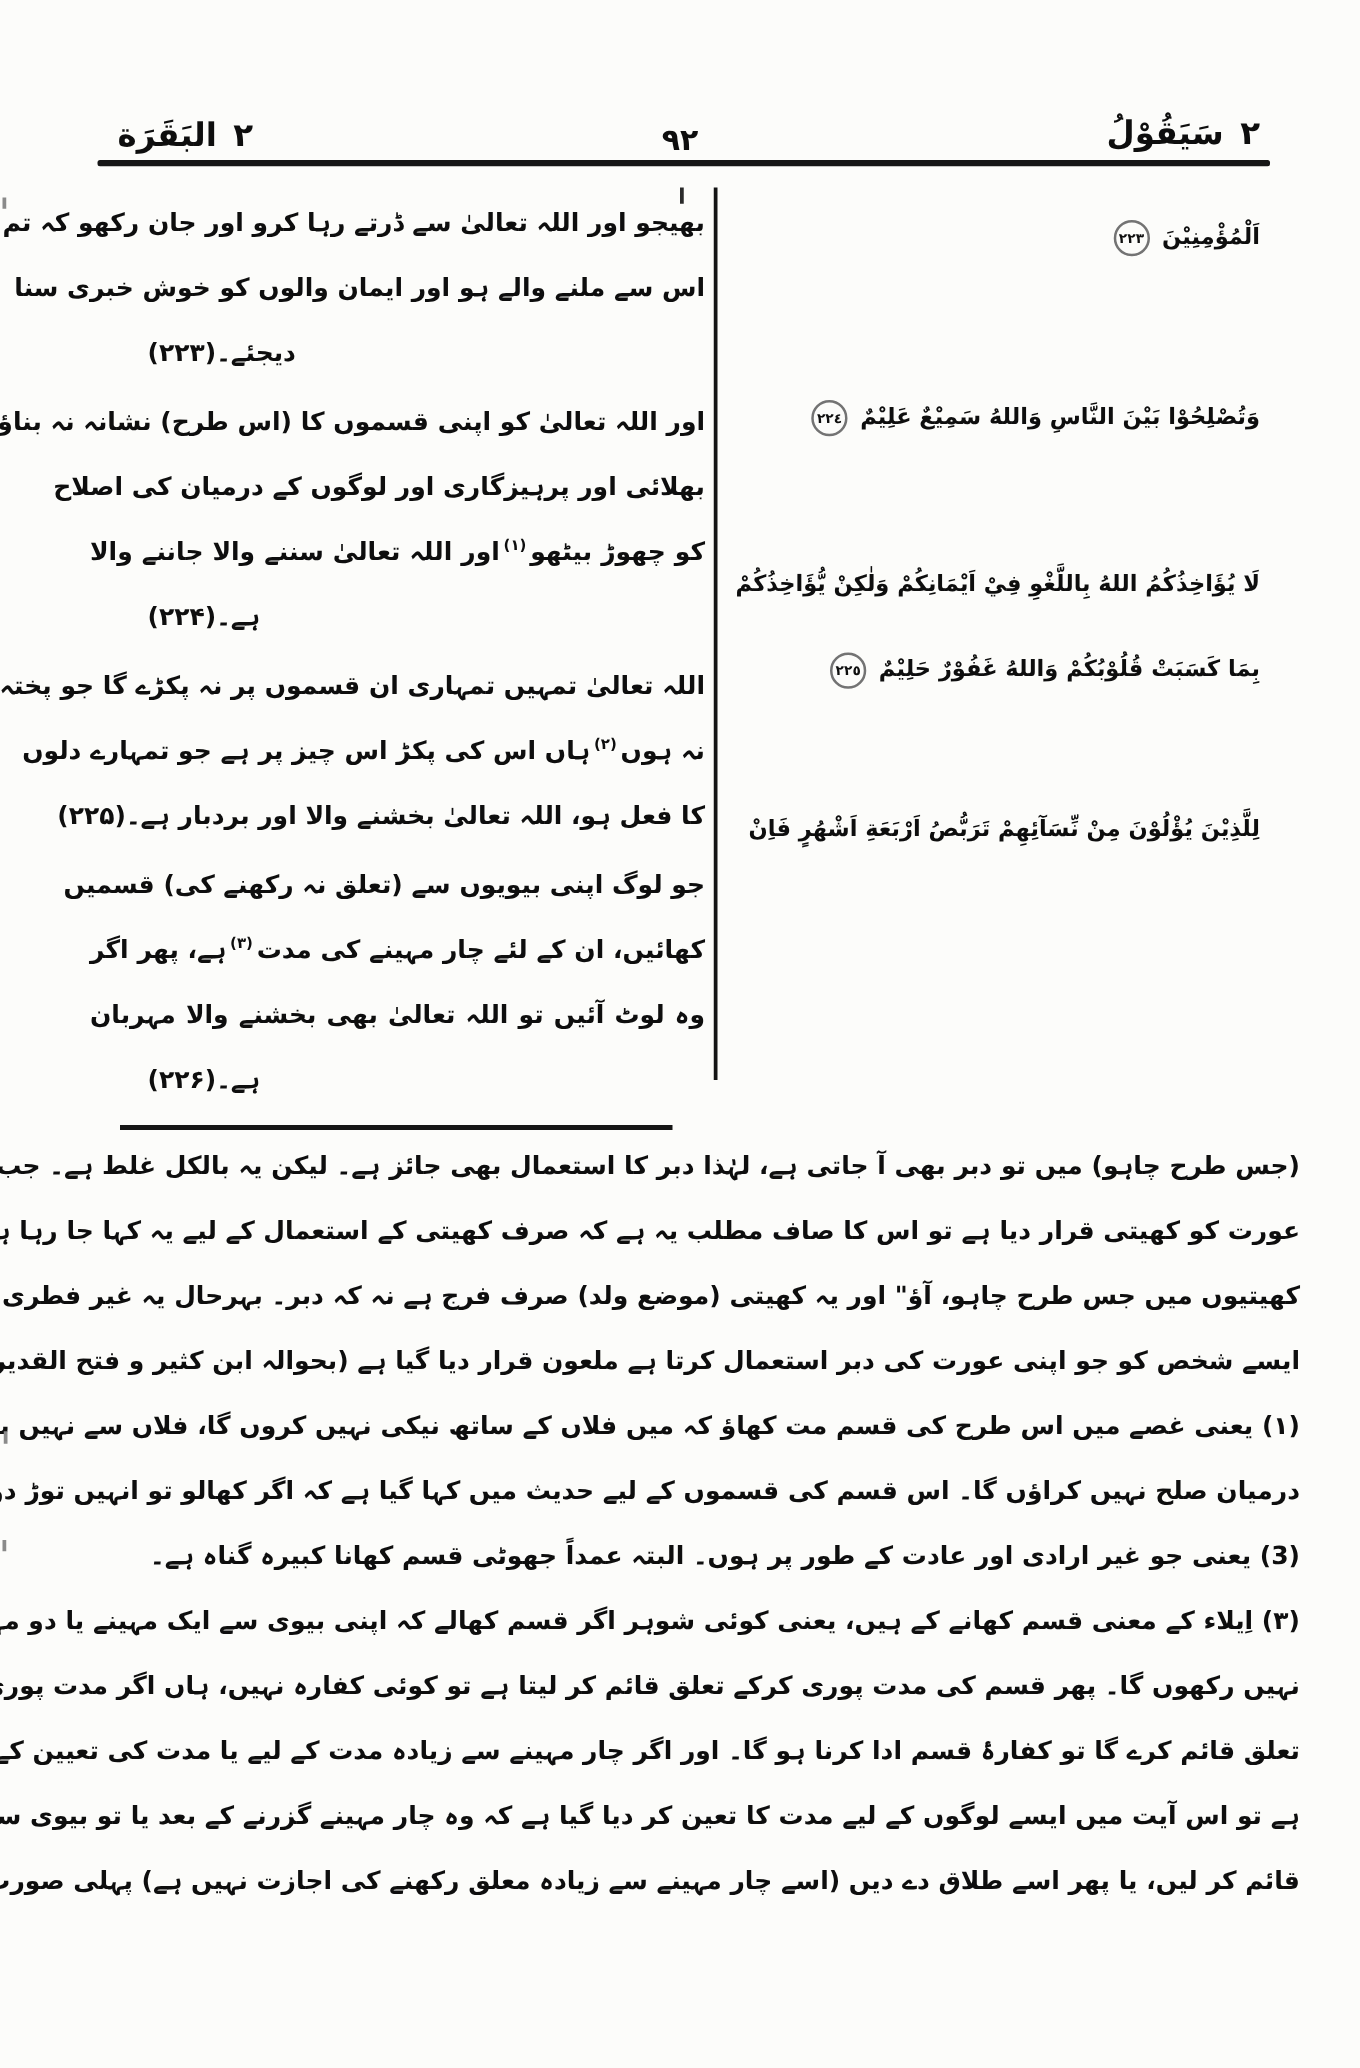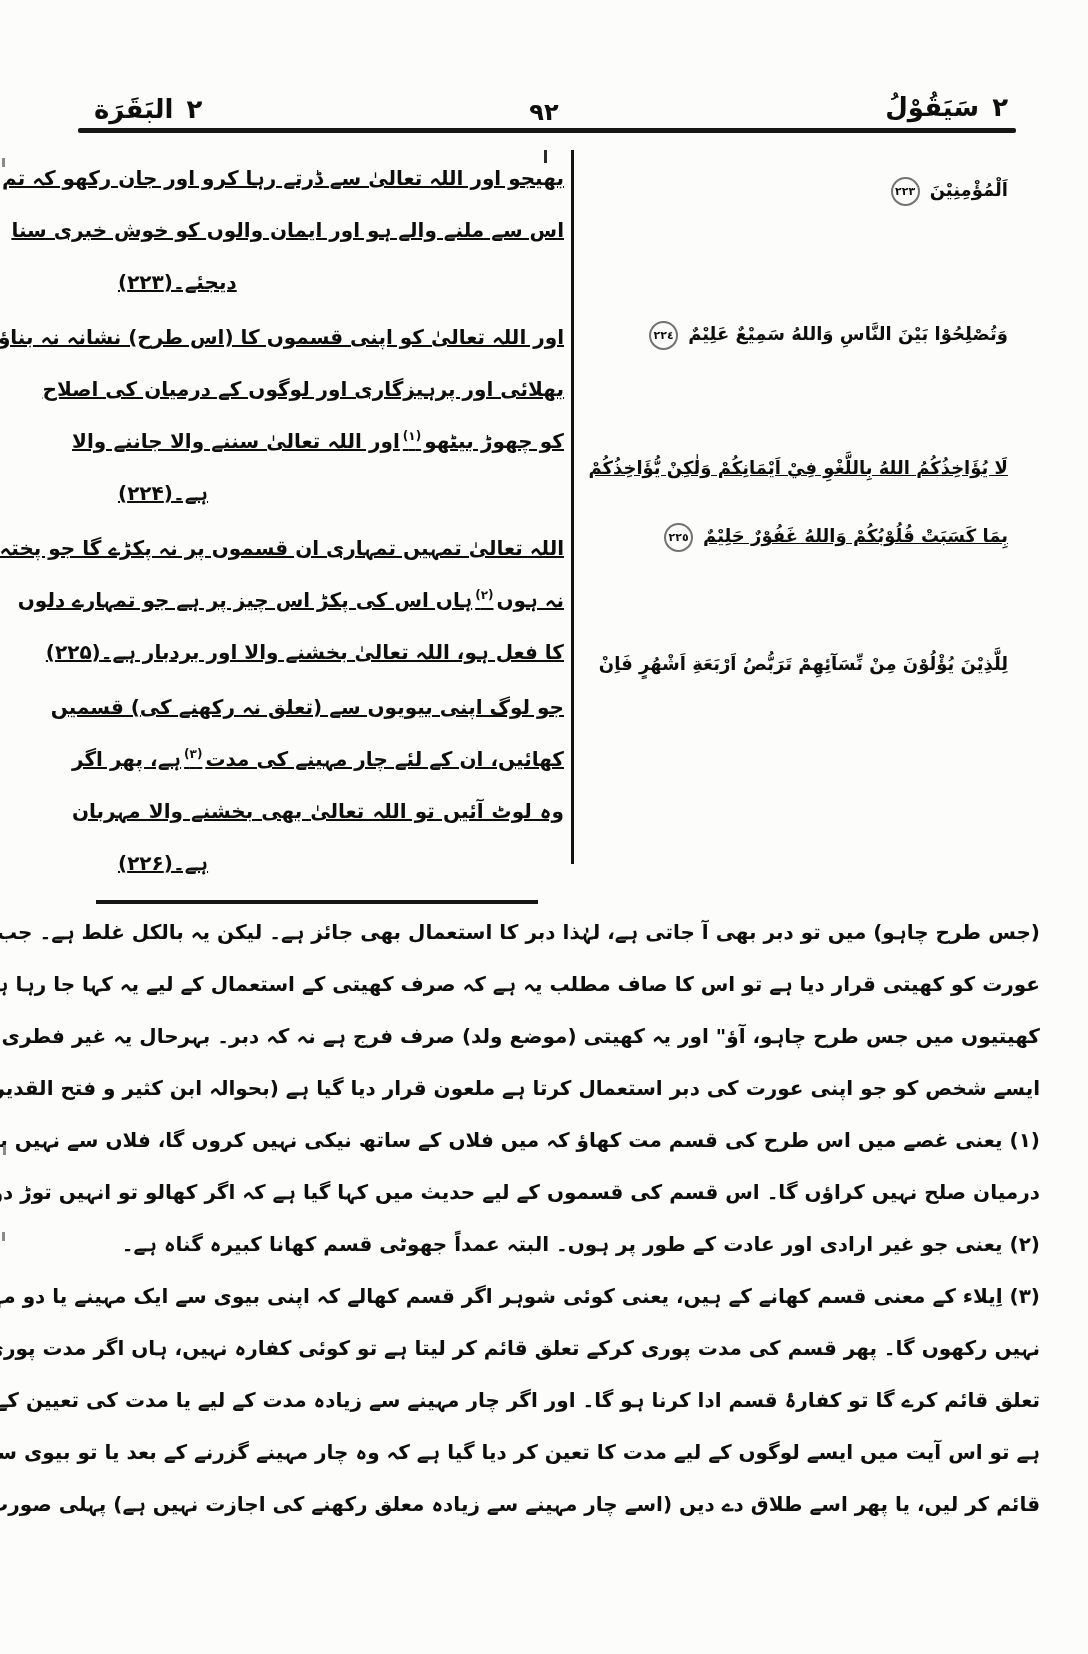--- a/index.html
+++ b/index.html
@@ -10,33 +10,33 @@
   }
   
   .hdr-item{position:absolute;font-weight:bold;direction:rtl;white-space:nowrap;}
   #hdr-surah{left:94px;top:94px;font-size:26px;letter-spacing:1px;}
   #hdr-page-num{left:50%;top:98px;transform:translateX(-50%);font-size:24px;}
   #hdr-juz{right:80px;top:92px;font-size:26px;letter-spacing:1px;}
   .hdr-num{margin-left:4px;}
   .main-rule{position:absolute;left:78px;right:72px;top:128px;height:5px;background:#161616;border-radius:2px;}
   
   #translation-col{position:absolute;left:72px;top:152px;width:492px;direction:rtl;}
-  .u-para{margin:0 0 3px 0;text-decoration:underline;}
+  .u-para{margin:0 0 3px 0;}
   .u-line{
     font-size:20px;font-weight:bold;line-height:52px;height:52px;
     text-align:justify;text-align-last:justify;white-space:nowrap;
   }
   .u-end{text-align:left;text-align-last:left;padding-left:46px;white-space:nowrap;}
   .u-line sup{font-size:12px;line-height:0;vertical-align:super;margin:0 3px;}
   #col-divider{position:absolute;left:571px;top:150px;width:3px;height:714px;background:#141414;}
   #quran-col{position:absolute;left:598px;top:150px;width:410px;direction:rtl;}
   .a-block{margin:0;}
   .a-block:nth-child(1){margin-top:6px;}
   .a-block:nth-child(2){margin-top:76px;}
-  .a-block:nth-child(3){margin-top:66px;text-decoration:underline;}
+  .a-block:nth-child(3){margin-top:66px;}
   .a-block:nth-child(4){margin-top:60px;}
   .a-line{
     font-size:18px;font-weight:bold;line-height:68px;height:68px;
     text-align:right;white-space:nowrap;letter-spacing:-0.3px;
   }
   .vnum{
     display:inline-block;width:29px;height:29px;box-sizing:border-box;
     border:2px solid #737373;border-radius:50%;
     font-size:11px;line-height:25px;text-align:center;vertical-align:middle;
     margin-right:10px;letter-spacing:-1px;font-weight:bold;
@@ -112,21 +112,21 @@
   </div>
 
 <div class="fn-rule"></div>
 <div id="footnotes">
     <div class="f-line">(جس طرح چاہو) میں تو دبر بھی آ جاتی ہے، لہٰذا دبر کا استعمال بھی جائز ہے۔ لیکن یہ بالکل غلط ہے۔ جب قرآن نے</div>
     <div class="f-line">عورت کو کھیتی قرار دیا ہے تو اس کا صاف مطلب یہ ہے کہ صرف کھیتی کے استعمال کے لیے یہ کہا جا رہا ہے کہ "اپنی</div>
     <div class="f-line">کھیتیوں میں جس طرح چاہو، آؤ" اور یہ کھیتی (موضع ولد) صرف فرج ہے نہ کہ دبر۔ بہرحال یہ غیر فطری فعل ہے</div>
     <div class="f-line f-start">ایسے شخص کو جو اپنی عورت کی دبر استعمال کرتا ہے ملعون قرار دیا گیا ہے (بحوالہ ابن کثیر و فتح القدیر)</div>
     <div class="f-line">(۱) یعنی غصے میں اس طرح کی قسم مت کھاؤ کہ میں فلاں کے ساتھ نیکی نہیں کروں گا، فلاں سے نہیں بولوں گا، فلاں کے</div>
     <div class="f-line">درمیان صلح نہیں کراؤں گا۔ اس قسم کی قسموں کے لیے حدیث میں کہا گیا ہے کہ اگر کھالو تو انہیں توڑ دو اور قسم کا کفارہ</div>
-    <div class="f-line f-start">(۲) یعنی جو غیر ارادی اور عادت کے طور پر ہوں۔ البتہ عمداً جھوٹی قسم کھانا کبیرہ گناہ ہے۔</div>
+    <div class="f-line f-start">(3) یعنی جو غیر ارادی اور عادت کے طور پر ہوں۔ البتہ عمداً جھوٹی قسم کھانا کبیرہ گناہ ہے۔</div>
     <div class="f-line">(۳) اِیلاء کے معنی قسم کھانے کے ہیں، یعنی کوئی شوہر اگر قسم کھالے کہ اپنی بیوی سے ایک مہینے یا دو مہینے (مثلاً) تعلق</div>
     <div class="f-line">نہیں رکھوں گا۔ پھر قسم کی مدت پوری کرکے تعلق قائم کر لیتا ہے تو کوئی کفارہ نہیں، ہاں اگر مدت پوری ہونے سے قبل</div>
     <div class="f-line">تعلق قائم کرے گا تو کفارۂ قسم ادا کرنا ہو گا۔ اور اگر چار مہینے سے زیادہ مدت کے لیے یا مدت کی تعیین کے بغیر قسم کھاتا</div>
     <div class="f-line">ہے تو اس آیت میں ایسے لوگوں کے لیے مدت کا تعین کر دیا گیا ہے کہ وہ چار مہینے گزرنے کے بعد یا تو بیوی سے تعلق</div>
     <div class="f-line">قائم کر لیں، یا پھر اسے طلاق دے دیں (اسے چار مہینے سے زیادہ معلق رکھنے کی اجازت نہیں ہے) پہلی صورت میں اسے</div>
   </div>
 
 <div class="speck" id="speck-1"></div>
 <div class="speck" id="speck-2"></div>
 <div class="speck" id="speck-3"></div>

